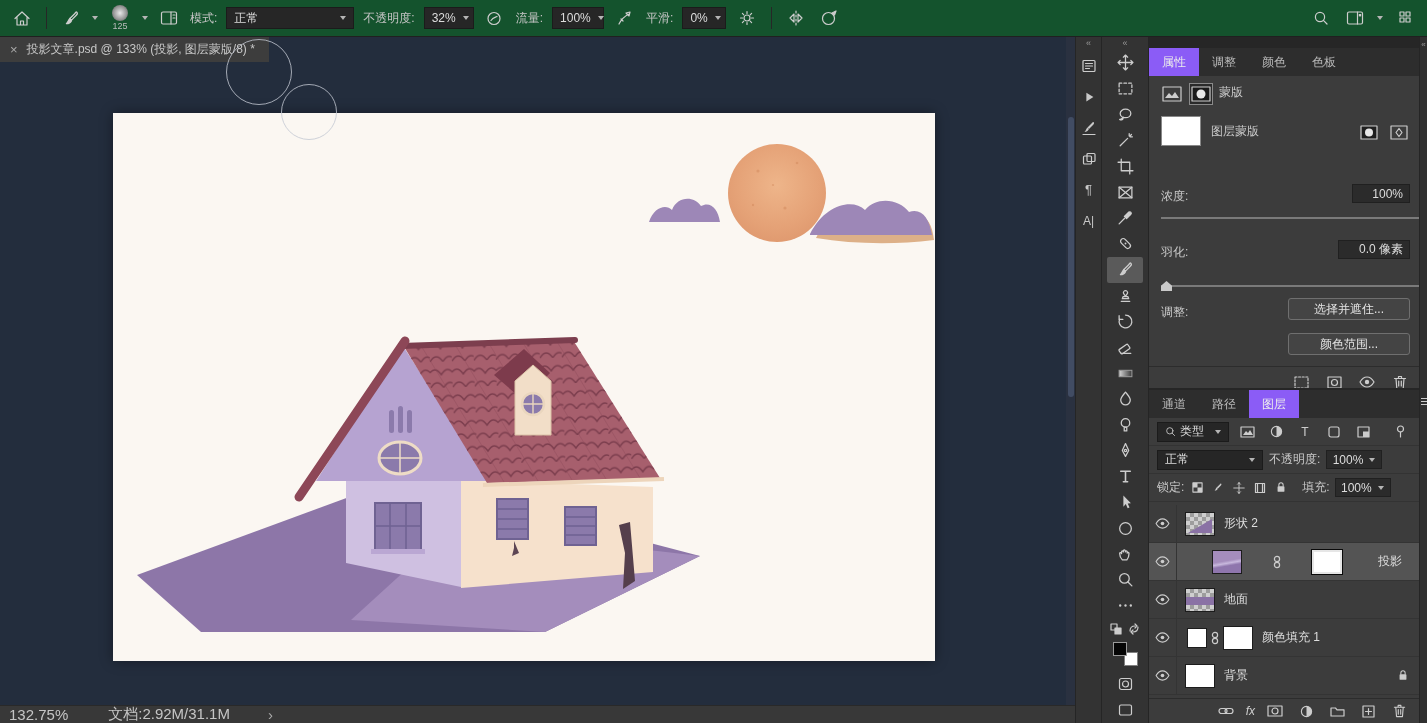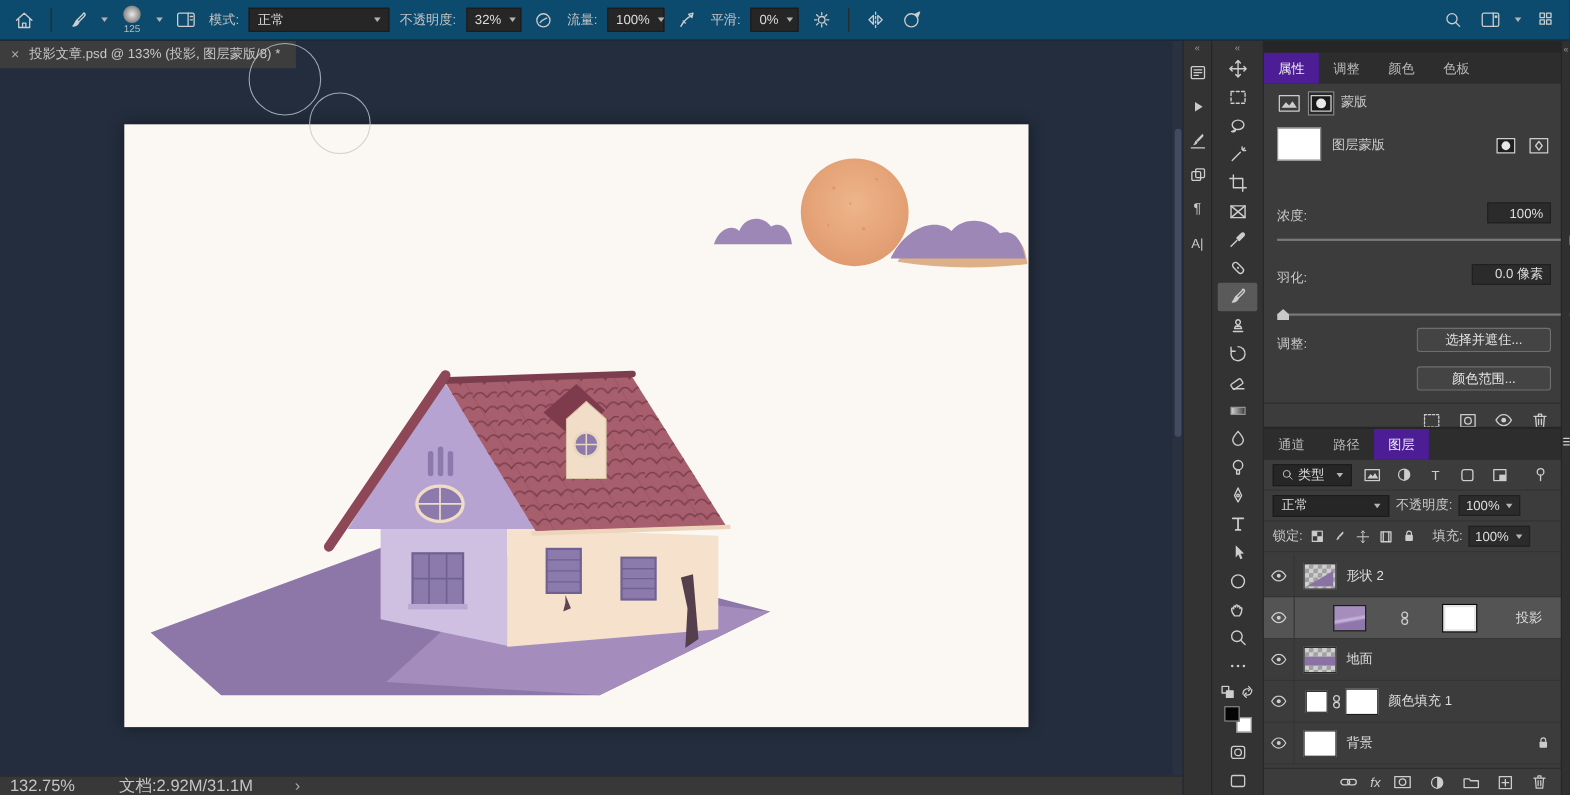--- a/index.html
+++ b/index.html
@@ -1,20 +1,20 @@
 <!DOCTYPE html>
 <html><head>
 <meta charset="utf-8">
 <style>
   *{box-sizing:border-box;margin:0;padding:0;}
   html,body{width:1427px;height:723px;overflow:hidden;}
   body{background:#232d3d;font-family:"Liberation Sans","DejaVu Sans",sans-serif;font-size:12px;color:#c9c9c9;}
   svg.i{stroke:#cdcdcd;fill:none;stroke-width:1.2;stroke-linecap:round;stroke-linejoin:round;display:block;}
   
-  .topbar{height:37px;background:#0c4a6e;border-bottom:1px solid #202020;display:flex;align-items:center;padding:0 10px;gap:9px;}
+  .topbar{height:37px;background:#14532d;border-bottom:1px solid #202020;display:flex;align-items:center;padding:0 10px;gap:9px;}
   .tb-sep{width:1px;height:22px;background:#272727;margin:0 3px;}
   .tb-icon{width:24px;height:26px;display:flex;align-items:center;justify-content:center;border-radius:3px;}
   .ddl{display:flex;align-items:center;justify-content:space-between;gap:7px;background:#262626;border:1px solid #1b1b1b;height:22px;padding:0 7px;color:#ddd;}
   .caret{width:0;height:0;border-left:3.5px solid transparent;border-right:3.5px solid transparent;border-top:4.5px solid #b5b5b5;flex:none;}
   .tb-label{color:#c4c4c4;white-space:nowrap;}
   .brush-preview{display:flex;flex-direction:column;align-items:center;line-height:1;gap:1px;width:26px;}
   .brush-dot{width:16px;height:16px;border-radius:50%;background:radial-gradient(circle,#e8e8e8 0%,#9a9a9a 55%,#4a4a4a 100%);}
   .brush-size{font-size:9px;color:#bbb;}
   .tb-right{margin-left:auto;display:flex;align-items:center;gap:10px;}
   
@@ -40,21 +40,21 @@
   .tool.selected{background:#5a5a5a;}
   .swatches{position:relative;width:27px;height:27px;margin-top:6px;}
   .sw-bg{position:absolute;right:1px;bottom:1px;width:14px;height:14px;background:#fff;border:1px solid #808080;}
   .sw-fg{position:absolute;left:1px;top:1px;width:14px;height:14px;background:#050505;border:1px solid #9a9a9a;z-index:1;}
   .mini-icons{display:flex;gap:6px;margin-top:4px;}
   
   .panels{position:relative;width:271px;background:#3c3c3c;border-left:1px solid #252525;}
   .abs{position:absolute;}
   .tabs-row{display:flex;background:#2d2d2d;height:28px;}
   .tab{padding:0 13px;display:flex;align-items:center;color:#b9b9b9;}
-  .tab.active{background:#4c1d95;color:#ececec;}
+  .tab.active{background:#8b5cf6;color:#ececec;}
   .vfield{background:#2b2b2b;border:1px solid #202020;height:19px;display:flex;align-items:center;justify-content:flex-end;gap:6px;padding:0 6px;color:#ddd;}
   .slider{position:relative;height:12px;}
   .slider .track{position:absolute;left:0;right:0;top:5px;height:2px;background:#7a7a7a;}
   .handle{position:absolute;top:1px;width:11px;height:10px;background:#c9c9c9;clip-path:polygon(50% 0,100% 48%,100% 100%,0 100%,0 48%);}
   .pbtn{background:#444444;border:1px solid #6f6f6f;border-radius:3px;height:22px;display:flex;align-items:center;justify-content:center;color:#e3e3e3;padding:0 10px;}
   .props-divider{position:absolute;left:0;right:0;height:1px;background:#2c2c2c;}
   .gap-dark{background:#262626;}
   .icon-btn{display:flex;align-items:center;justify-content:center;width:22px;height:20px;}
   
   .lrow{position:absolute;left:0;right:0;height:38px;border-bottom:1px solid #343434;display:flex;align-items:center;}

